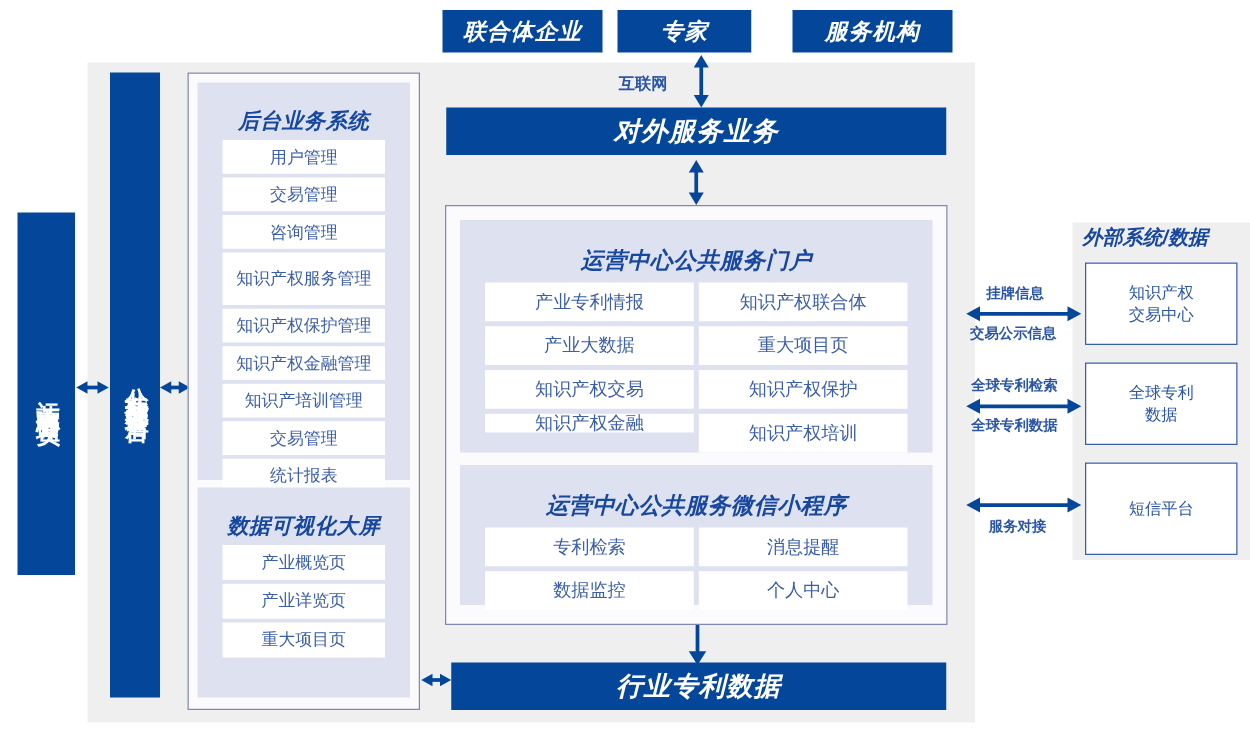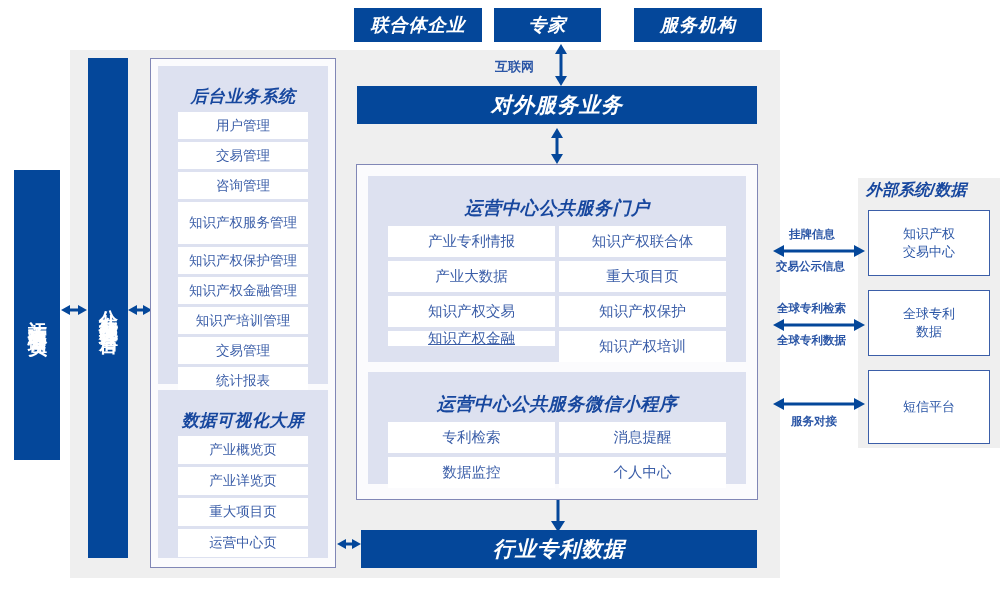--- a/index.html
+++ b/index.html
@@ -163,23 +163,20 @@
     <div id="dataviz-items" style="padding:0 8px 6px 8px;">
         <div class="item" style="height: 28px; margin-bottom: 3px;">
           <span>产业概览页</span>
         </div>
         <div class="item" style="height: 28px; margin-bottom: 3px;">
           <span>产业详览页</span>
         </div>
         <div class="item" style="height: 28px; margin-bottom: 3px;">
           <span>重大项目页</span>
         </div>
-        <div class="item" style="height: 28px; margin-bottom: 3px;">
-          <span>运营中心页</span>
-        </div>
       </div>
   </div>
 
   <svg class="arrow" style="left:337px;top:536px;" width="24" height="16" viewBox="0 0 24 16">
     <line x1="5" y1="8" x2="19" y2="8" stroke="#04479a" stroke-width="3"></line>
     <path d="M0 8 L9 3 L9 13 Z" fill="#04479a"></path>
     <path d="M24 8 L15 3 L15 13 Z" fill="#04479a"></path>
   </svg>
 
   <div class="card" style="left:356px;top:164px;width:402px;height:336px;"></div>
@@ -198,21 +195,21 @@
         </div>
         <div class="item" style="height: 31px; font-size: 14.5px;">
           <span>重大项目页</span>
         </div>
         <div class="item" style="height: 31px; font-size: 14.5px;">
           <span>知识产权交易</span>
         </div>
         <div class="item" style="height: 31px; font-size: 14.5px;">
           <span>知识产权保护</span>
         </div>
-        <div class="item" style="height: 15px; font-size: 14.5px; text-decoration: underline;">
+        <div class="item" style="height: 15px; font-size: 14.5px;">
           <span>知识产权金融</span>
         </div>
         <div class="item" style="height: 31px; font-size: 14.5px;">
           <span>知识产权培训</span>
         </div>
       </div>
   </div>
 
   <div class="lav-group" style="left:368px;top:372px;width:378px;height:112px;">
     <div class="group-title" style="padding:8px 0 6px 0;font-size:18px;">运营中心公共服务微信小程序</div>

